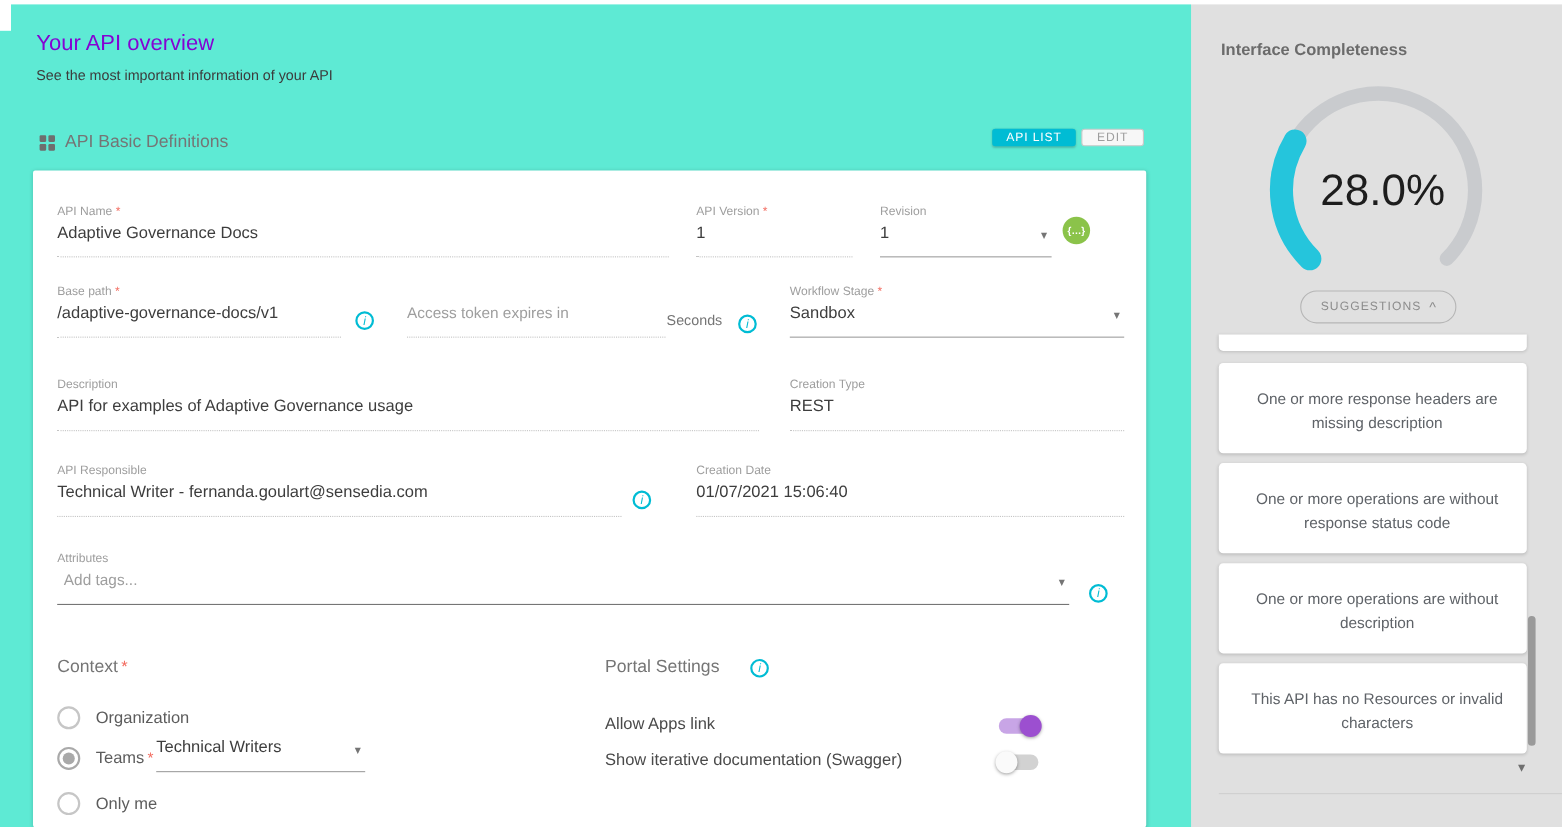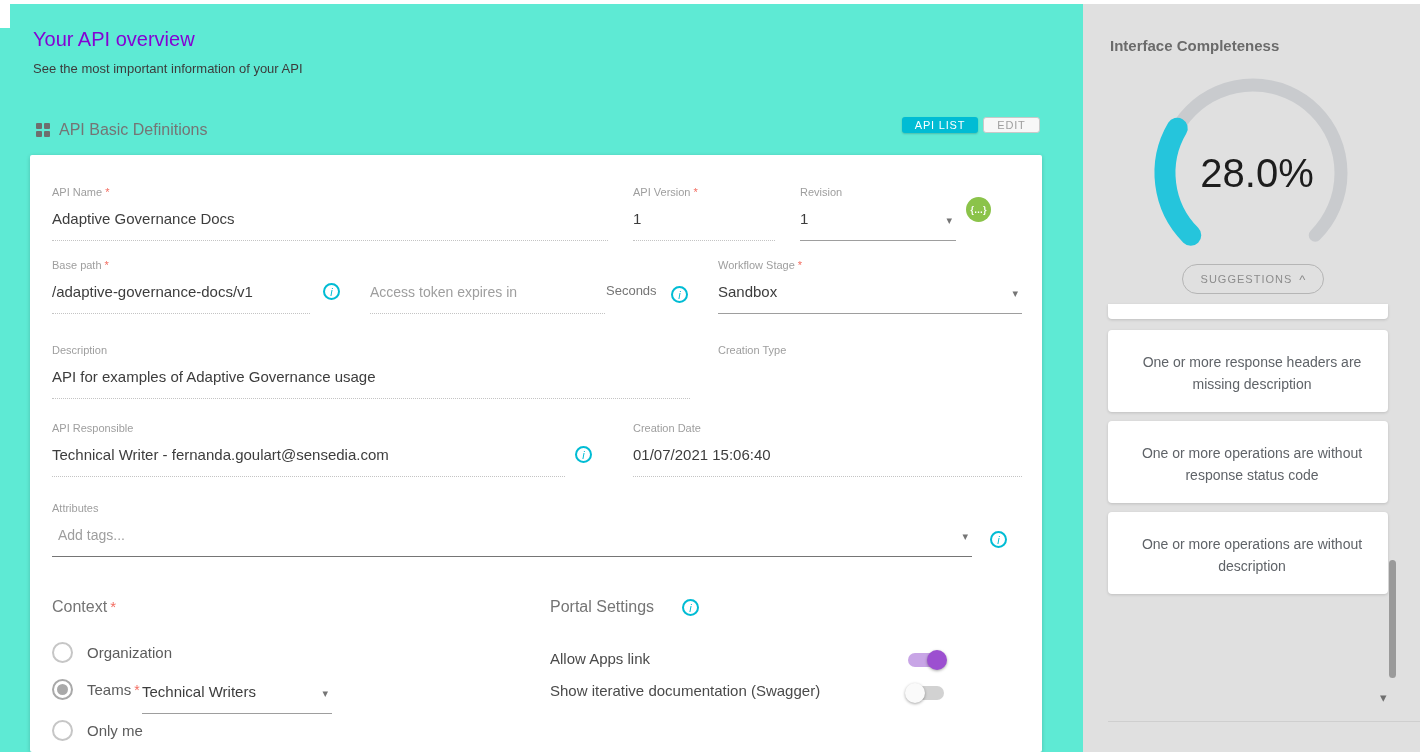--- a/index.html
+++ b/index.html
@@ -23,21 +23,21 @@
        display:flex;align-items:center;justify-content:center;cursor:pointer;box-sizing:border-box;}
   .btn-primary{left:902px;top:117px;width:76px;background:#00BCD4;color:#FFFFFF;box-shadow:0 1px 2px rgba(0,0,0,.2);}
   .btn-flat{left:983px;top:117px;width:57px;background:#F7F7F7;color:#9E9E9E;border:1px solid #C9C9C9;}
 
   #card{position:absolute;left:30px;top:155px;width:1012px;height:597px;background:#FFFFFF;
         border-radius:2px;box-shadow:0 1px 4px rgba(0,0,0,.18);}
 
   .field{position:absolute;}
   .flabel{font-size:11px;color:#9E9E9E;margin-bottom:5px;}
   .req{color:#F36C60;margin-left:3px;font-size:11px;}
-  .fvalue{position:relative;font-size:15px;color:#3D3D3D;min-height:21px;padding-bottom:9px;margin-top:12px;}
+  .fvalue{position:relative;font-size:15px;color:#3D3D3D;min-height:21px;padding-bottom:9px;}
   .fvalue.dotted{border-bottom:1px dotted #C4C4C4;}
   .fvalue.solid{border-bottom:1px solid #9E9E9E;}
   .fvalue .arrow{position:absolute;right:4px;top:4px;font-size:11px;color:#757575;}
   .placeholder{color:#9E9E9E;font-size:14px;}
 
   .info-icon{position:absolute;width:17px;height:17px;border:2px solid #00BCD4;border-radius:50%;
              color:#00BCD4;font-size:11px;font-style:italic;display:flex;align-items:center;justify-content:center;
              box-sizing:border-box;background:#fff;}
   .seconds-lbl{position:absolute;font-size:13px;color:#757575;}
   .braces-icon{position:absolute;width:25px;height:25px;border-radius:50%;background:#8BC34A;color:#FFFFFF;
@@ -136,20 +136,21 @@
           <span class="arrow">▾</span>
         </div>
       </div>
 
       <div class="field" style="left:22px;top:189px;width:638px">
         <div class="flabel"><span>Description</span></div>
         <div class="fvalue dotted"><span>API for examples of Adaptive Governance usage</span></div>
       </div>
       <div class="field" style="left:688px;top:189px;width:304px">
         <div class="flabel"><span>Creation Type</span></div>
+        <div class="fvalue dotted"><span>REST</span></div>
       </div>
 
       <div class="field" style="left:22px;top:267px;width:513px">
         <div class="flabel"><span>API Responsible</span></div>
         <div class="fvalue dotted"><span>Technical Writer - fernanda.goulart@sensedia.com</span></div>
       </div>
       <div class="info-icon" style="left:545px;top:291px">i</div>
       <div class="field" style="left:603px;top:267px;width:389px">
         <div class="flabel"><span>Creation Date</span></div>
         <div class="fvalue dotted"><span>01/07/2021 15:06:40</span></div>
@@ -218,20 +219,23 @@
     <div class="sug-card partial"></div>
     <div class="sug-card" style="top:330px">
       <div class="sug-text">One or more response headers are missing description</div>
     </div>
     <div class="sug-card" style="top:421px">
       <div class="sug-text">One or more operations are without response status code</div>
     </div>
     <div class="sug-card" style="top:512px">
       <div class="sug-text">One or more operations are without description</div>
     </div>
+    <div class="sug-card" style="top:603px">
+      <div class="sug-text">This API has no Resources or invalid characters</div>
+    </div>
 
     <div class="scroll-thumb"></div>
     <div class="scroll-down">▾</div>
     <div class="panel-divider"></div>
   </div>
 
   <div class="top-strip"></div>
   <div class="corner-strip"></div>
 </div>
 

